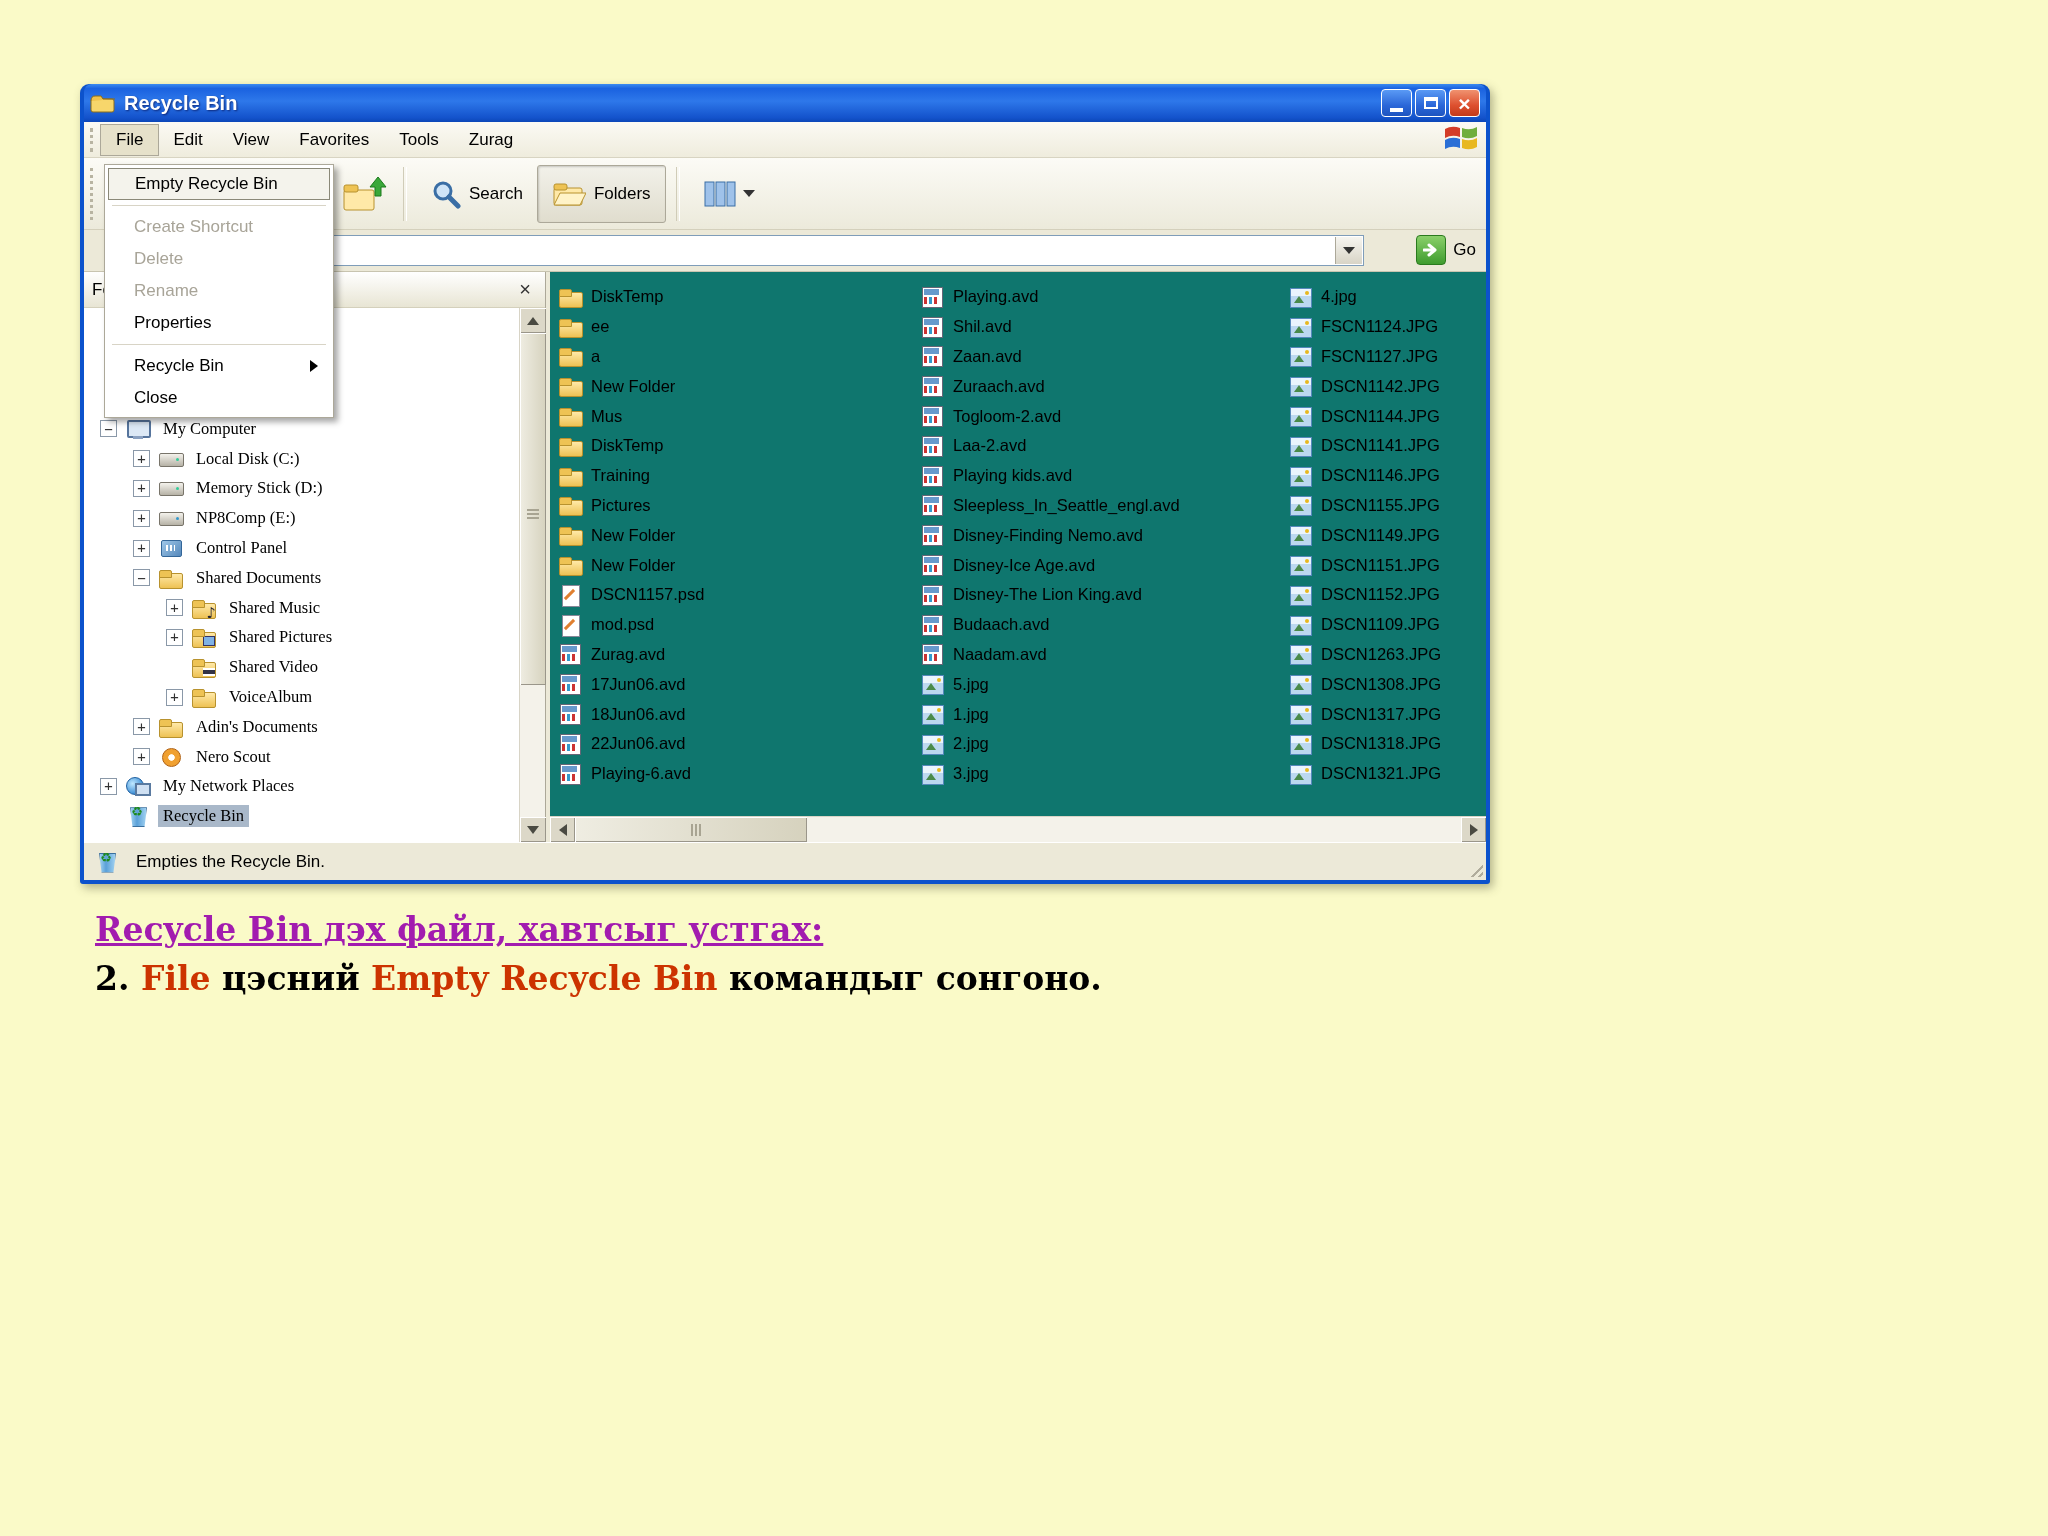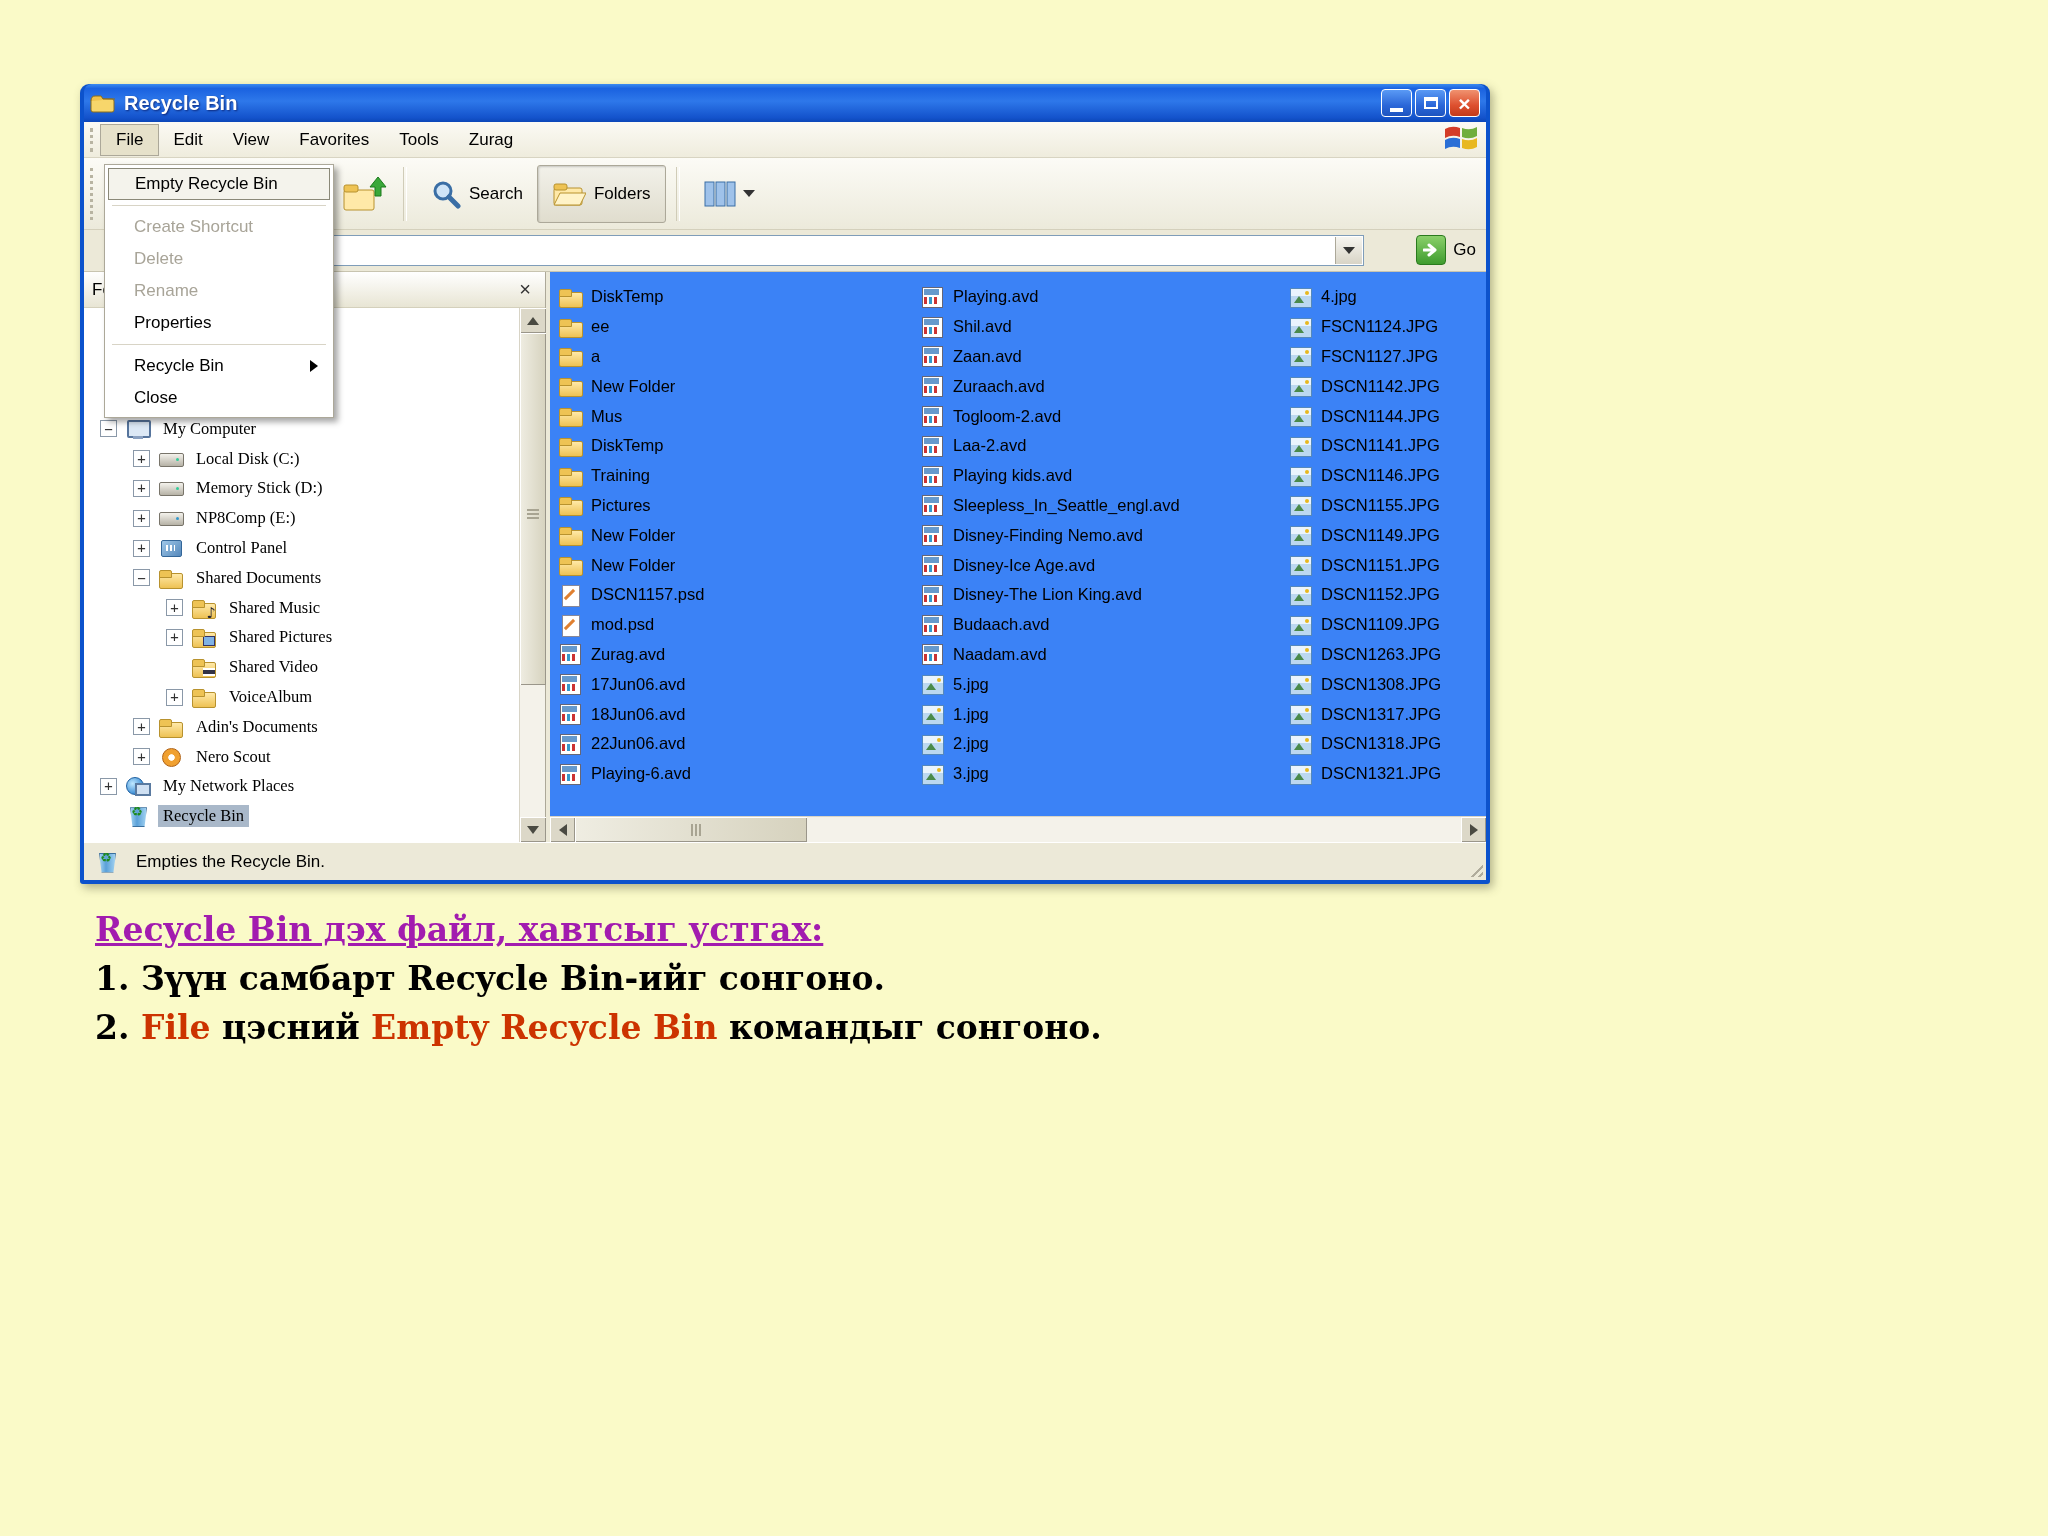--- a/index.html
+++ b/index.html
@@ -65,21 +65,21 @@
   .pane-close { width:24px; height:24px; display:flex; align-items:center; justify-content:center; font-size:20px; color:#333; }
   .tree { flex:1; position:relative; overflow:hidden; padding-top:106px; }
   .tree-row { height:29.8px; display:flex; align-items:center; font-size:16.5px; white-space:nowrap; }
   .expander { width:17px; height:17px; border:1px solid #8A98A8; background:#fff; display:flex; align-items:center; justify-content:center; font-size:14px; line-height:1; color:#333; flex:none; margin-right:8px; font-family:"DejaVu Sans Mono",monospace; }
   .expander.none { visibility:hidden; }
   .tree-label { padding:1px 5px;font-family:Liberation Serif, serif; }
   .tree-label.selected { background:#A9B8C9; }
 
   .splitter { width:4px; background:#ECE9D8; flex:none; }
 
-  .main-pane { flex:1; background:#3b82f6; position:relative; overflow:hidden; }
+  .main-pane { flex:1; background:#0f766e; position:relative; overflow:hidden; }
   .fcol { position:absolute; top:10px; }
   #fcol1 { left:8px; } #fcol2 { left:370px;text-align:center; } #fcol3 { left:738px; }
   .file-row { height:29.8px; display:flex; align-items:center; font-size:16.5px; white-space:nowrap; }
 
   
   .vscroll { position:absolute; top:0; right:0; bottom:0; width:26px; background:#F4F2EA; border-left:1px solid #D8D4C6; }
   .hscroll { position:absolute; left:0; right:0; bottom:0; height:26px; background:#F4F2EA; border-top:1px solid #D8D4C6; }
   .sb-btn { position:absolute; background:#DCD8C8; box-shadow:inset 1px 1px 0 #FFF, inset -1px -1px 0 #9A968A; display:flex; align-items:center; justify-content:center; }
   .sb-up { top:0; left:0; width:26px; height:25px; }
   .sb-down { bottom:0; left:0; width:26px; height:25px; }
@@ -704,15 +704,14 @@
     <div class="fm-item disabled">Delete</div>
     <div class="fm-item disabled">Rename</div>
     <div class="fm-item">Properties</div>
     <div class="fm-sep"></div>
     <div class="fm-item fm-sub">Recycle Bin</div>
     <div class="fm-item">Close</div>
   </div>
 
 <div class="caption">
   <div class="heading" style="color: #a21caf;">Recycle Bin дэх файл, хавтсыг устгах:</div>
-  <div>1. Зүүн самбарт Recycle Bin-ийг сонгоно.</div>
   <div id="caption-line2"><span>2. </span><span class="red" style="color: rgb(204, 51, 0);">File</span><span> цэсний </span><span class="red" style="color: rgb(204, 51, 0);">Empty Recycle Bin</span><span> командыг сонгоно.</span></div>
 </div>
 
 </body></html>

